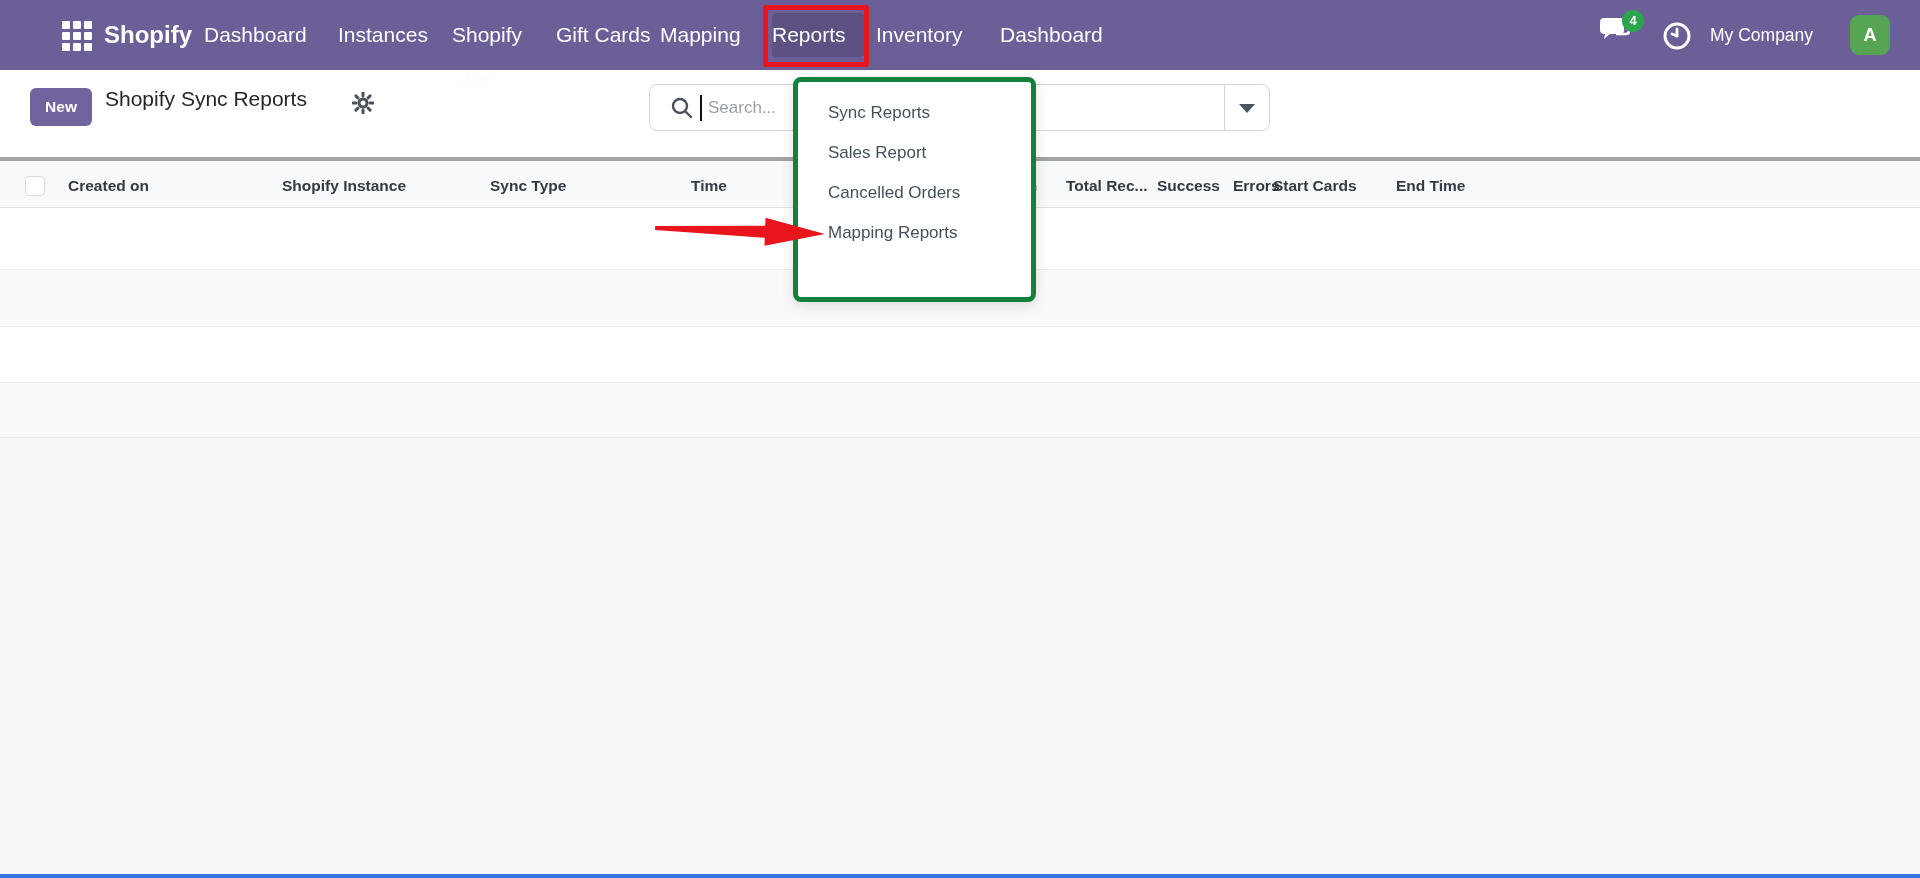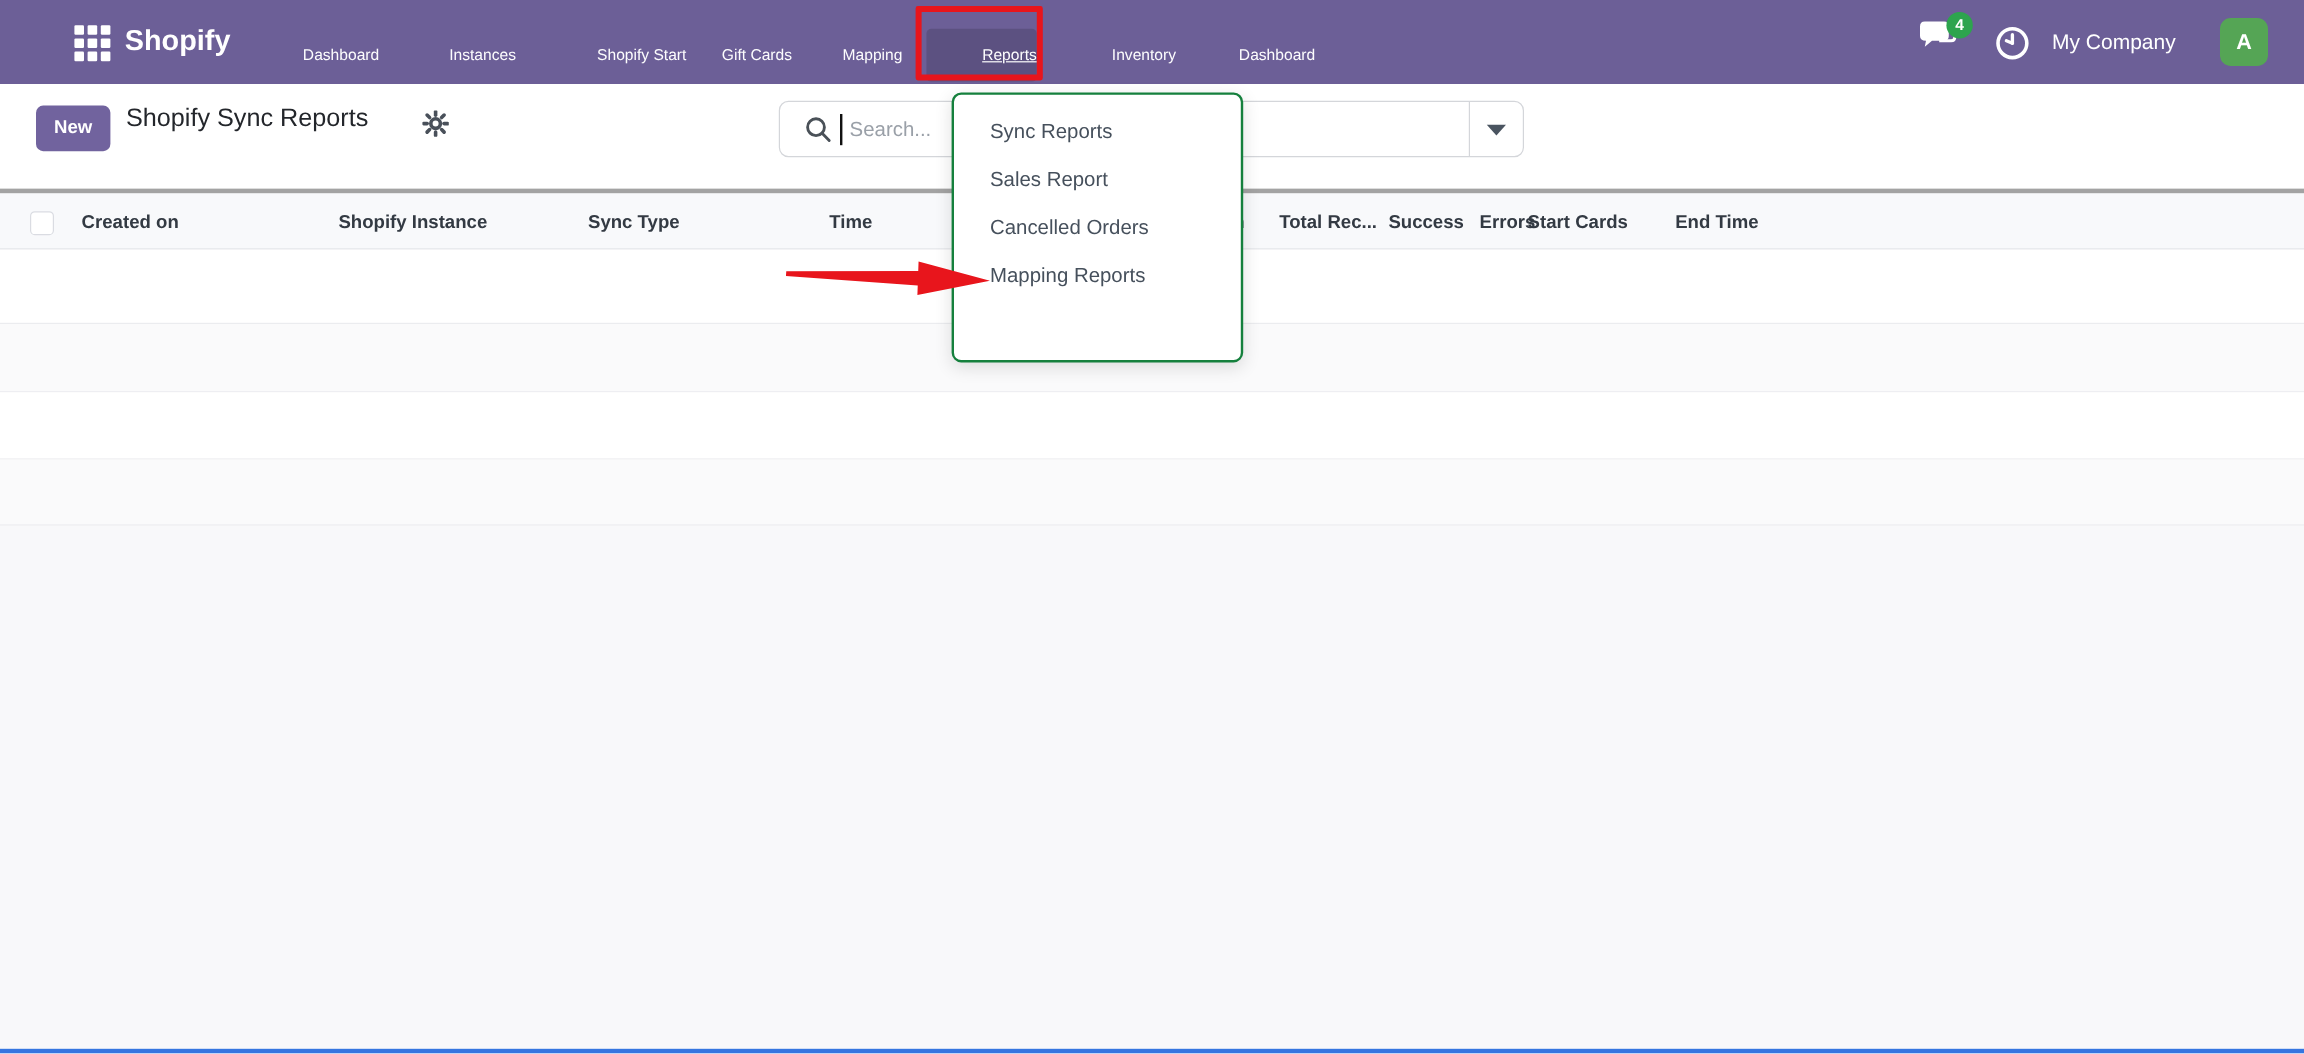--- a/index.html
+++ b/index.html
@@ -13,23 +13,23 @@
   .topbar {
     position:absolute; left:0; top:0; width:1920px; height:70px;
     background:#6c5f97; color:#fff; z-index:10;
   }
   .apps-grid { position:absolute; left:62px; top:21px; width:30px; height:30px;
     display:grid; grid-template-columns:repeat(3,8px); grid-template-rows:repeat(3,8px);
     gap:3px; cursor:pointer; }
   .apps-grid span { background:#fff; border-radius:1px; }
   .brand { position:absolute; left:104px; top:0; height:70px; line-height:70px;
     font-size:24px; font-weight:bold; color:#fff; }
-  .nav-item { position:absolute; top:24px; height:44px; line-height:44px;
-    text-align:right; font-size:13px; color:#fdfdfe; border-radius:4px; cursor:pointer; }
-  .nav-item.active { background:rgba(0,0,0,0.14);text-decoration:underline; }
+  .nav-item { position:absolute; top:13px; height:44px; line-height:44px;
+    text-align:left; font-size:21px; color:#fdfdfe; border-radius:4px; cursor:pointer; }
+  .nav-item.active { background:rgba(0,0,0,0.14); }
   .ni-0 { left:204px; width:112px; }
   .ni-1 { left:338px; width:92px; }
   .ni-2 { left:452px; width:120px; }
   .ni-3 { left:556px; width:104px; }
   .ni-4 { left:660px; width:92px; }
   .ni-5 { left:772px; width:92px; }
   .ni-6 { left:876px; width:104px; }
   .ni-7 { left:1000px; width:96px; }
 
   .msg-wrap { position:absolute; left:1596px; top:16px; width:52px; height:40px; cursor:pointer; }
@@ -86,21 +86,21 @@
   .row.r1 { height:57px; background:#fafafb; }
   .row.r2 { height:56px; background:#ffffff; }
   .row.r3 { height:55px; background:#fafafb; }
   .below-table { position:absolute; left:0; top:438px; width:1920px; height:436px;
     background:#f8f8fa; }
   .bottom-strip { position:absolute; left:0; top:874px; width:1920px; height:4px;
     background:#3575e0; }
 
   
   .dropdown { position:absolute; left:793px; top:77px; width:243px; height:225px;
-    background:#fff; border:2px solid #15803d; border-radius:8px;
+    background:#fff; border:5px solid #15803d; border-radius:8px;
     box-shadow:0 4px 14px rgba(0,0,0,0.12); z-index:40; padding-top:11px; }
   .dd-item { height:40px; line-height:40px; padding-left:30px; font-size:17px;
     color:#46505c; cursor:pointer; white-space:nowrap; }
 
   
   .red-box { position:absolute; left:763px; top:5px; width:106px; height:62px;
     border:5px solid #e8151c; border-radius:2px; z-index:60; pointer-events:none; }
   .red-arrow { position:absolute; left:655px; top:214px; width:172px; height:34px;
     z-index:60; transform:rotate(2deg); pointer-events:none; }
 </style>

